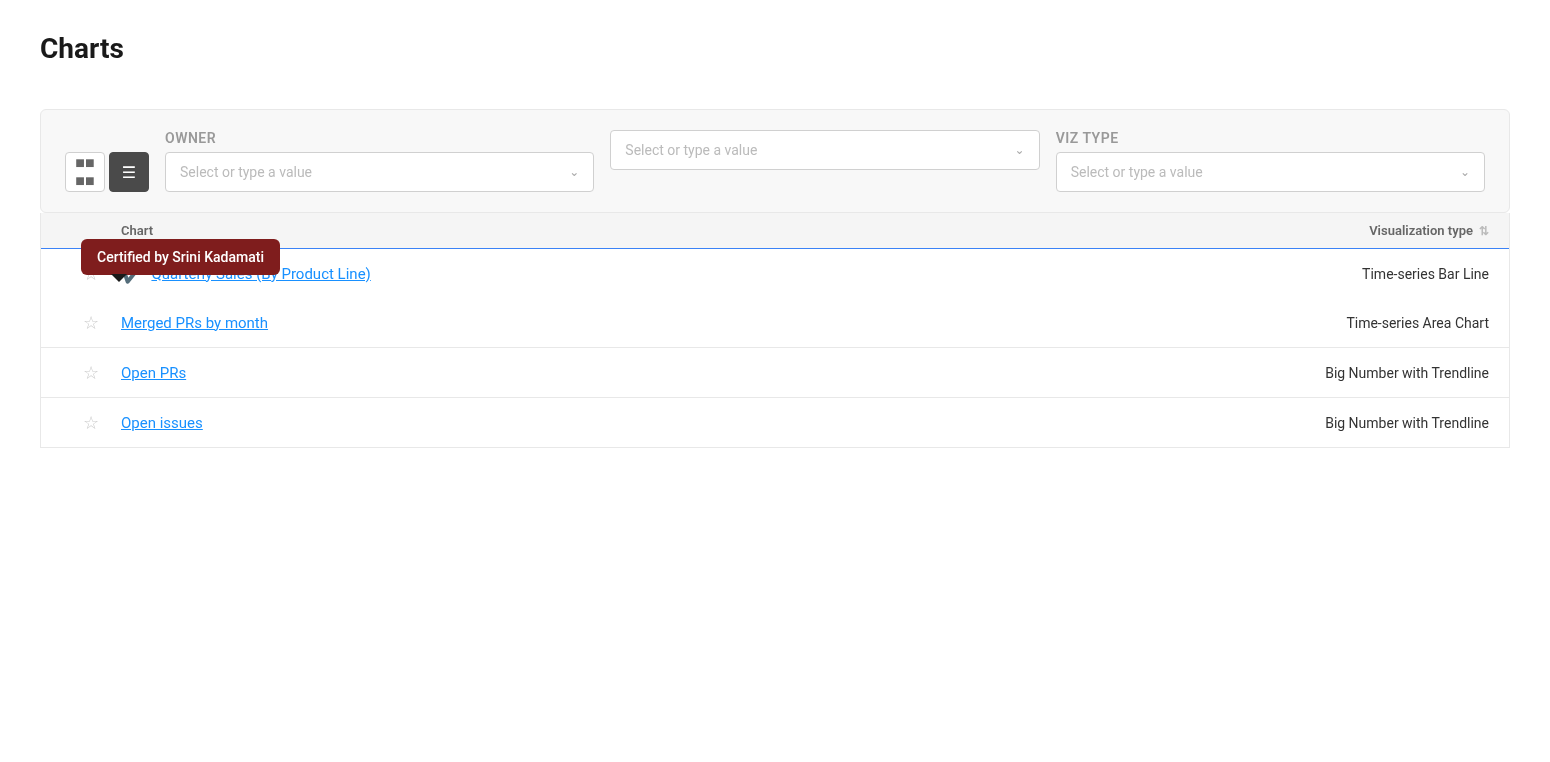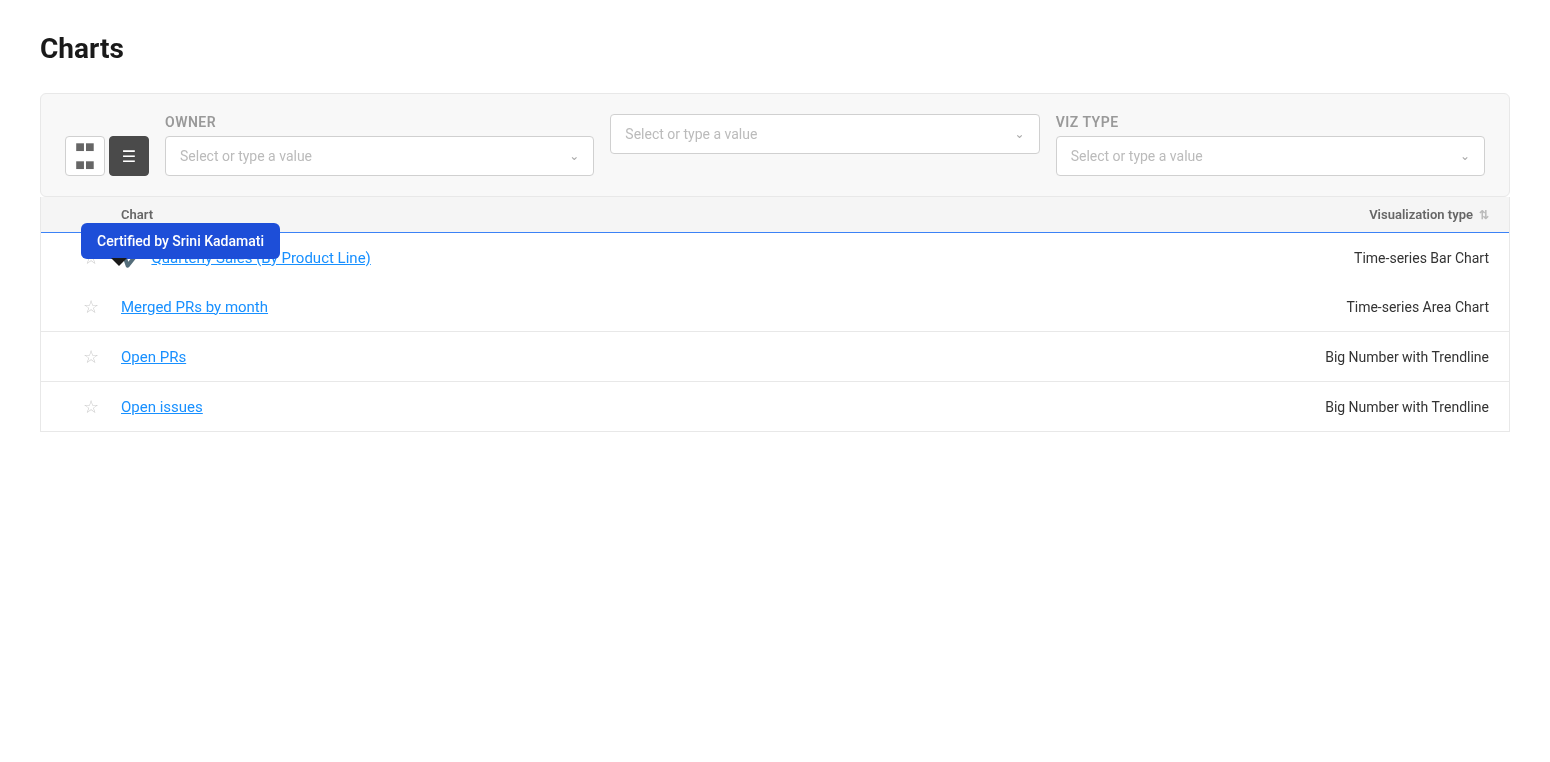--- a/index.html
+++ b/index.html
@@ -10,21 +10,21 @@
       font-size: 14px;
     }
     .page-container {
       padding: 32px 40px;
       max-width: 1550px;
     }
     .page-title {
       font-size: 28px;
       font-weight: 700;
       color: #1a1a1a;
-      margin-bottom: 28px;
+      margin-bottom: 44px;
     }
     .filters-bar {
       background: #f8f8f8;
       border: 1px solid #e8e8e8;
       border-radius: 6px;
       padding: 20px 24px;
       display: flex;
       align-items: flex-start;
       gap: 16px;
       margin-bottom: 0;
@@ -157,21 +157,21 @@
     }
     .viz-type-cell {
       text-align: right;
       color: #333;
       font-size: 14px;
     }
     .tooltip {
       position: absolute;
       left: 40px;
       top: -10px;
-      background: #1d4ed8;
+      background: #7f1d1d;
       color: #fff;
       padding: 10px 16px;
       border-radius: 6px;
       font-size: 14px;
       font-weight: 500;
       white-space: nowrap;
       z-index: 100;
     }
     .tooltip::after {
       content: '';
@@ -241,21 +241,21 @@
     <div class="first-row-wrapper">
       <div class="tooltip">Certified by Srini Kadamati</div>
       <div class="table-row">
         <div class="star-cell">
           <span class="star-icon">☆</span>
         </div>
         <div class="chart-name-cell">
           <span class="certified-badge">✔️</span>
           <a class="chart-link">Quarterly Sales (By Product Line)</a>
         </div>
-        <div class="viz-type-cell">Time-series Bar Chart</div>
+        <div class="viz-type-cell">Time-series Bar Line</div>
       </div>
     </div>
 
     <div class="table-row">
       <div class="star-cell">
         <span class="star-icon">☆</span>
       </div>
       <div class="chart-name-cell">
         <a class="chart-link">Merged PRs by month</a>
       </div>

